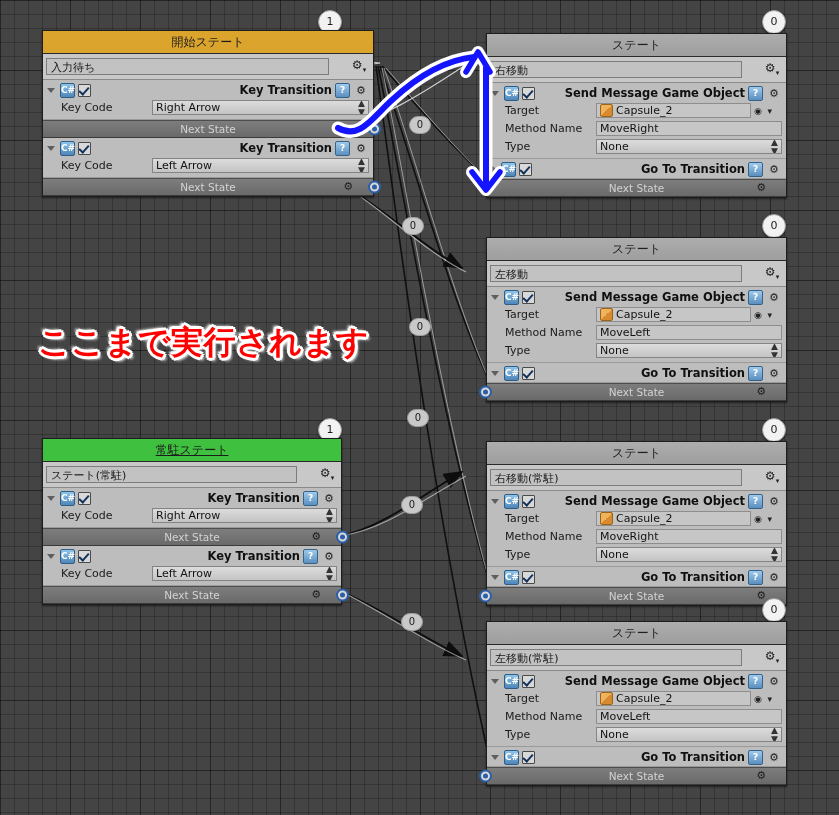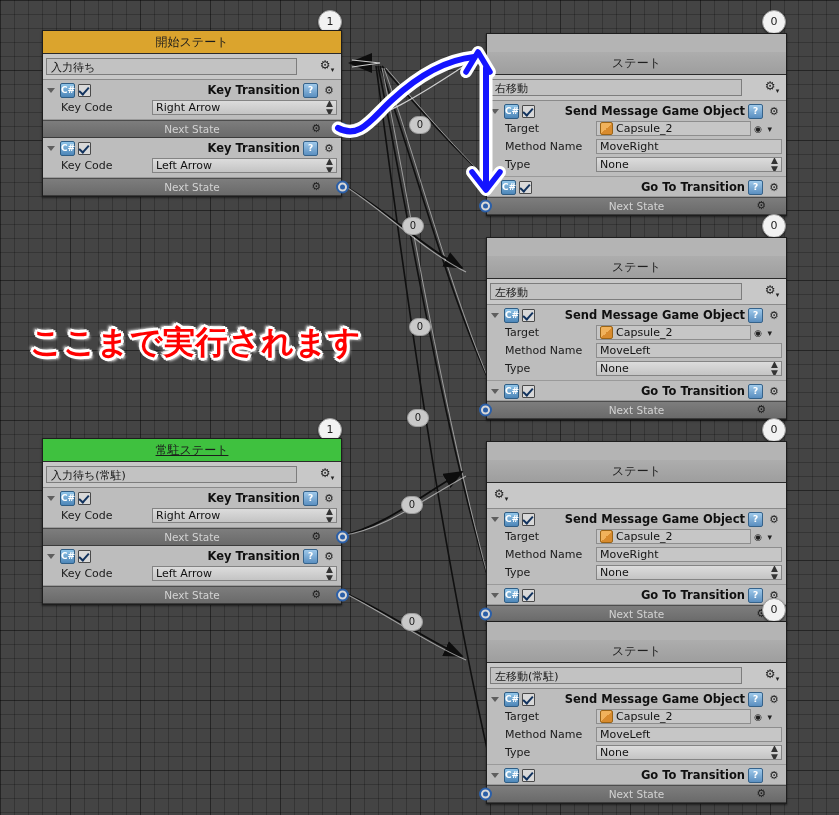--- a/index.html
+++ b/index.html
@@ -31,21 +31,21 @@
     background:#b4b4b4;
     box-shadow:0 1px 2px rgba(0,0,0,.55);
   }
   .node-head{
     height:22px;line-height:22px;text-align:center;
     font-size:12px;color:#1c1c1c;
     border-bottom:1px solid #2a2a2a;
     font-family:"DejaVu Sans","Liberation Sans",sans-serif;
   }
   .head-orange{background:#dba42d;}
-  .head-grey{background:linear-gradient(#adadad,#9e9e9e);color:#1f1f1f;margin-top:18px;}
+  .head-grey{background:linear-gradient(#adadad,#9e9e9e);color:#1f1f1f;}
   .head-green{background:#3fc13f;text-decoration:underline;}
 
   .namerow{
     height:25px;display:flex;align-items:center;
     background:#c8c8c8;
     padding:0 3px;
     border-bottom:1px solid #8a8a8a;
     gap:19px;
   }
   .namefield{
@@ -149,21 +149,21 @@
     position:absolute;left:30px;top:253px;
     font-family:"DejaVu Sans","Liberation Sans",sans-serif;
     font-size:32px;font-weight:bold;color:#ff0000;
     line-height:1.12;letter-spacing:.5px;
     text-shadow:
       -2px -2px 0 #fff, 2px -2px 0 #fff, -2px 2px 0 #fff, 2px 2px 0 #fff,
       -3px 0 0 #fff, 3px 0 0 #fff, 0 -3px 0 #fff, 0 3px 0 #fff,
       -3px -3px 3px #fff, 3px 3px 3px #fff;
     white-space:pre;
   }
-  #annot .l2{display:block;}
+  #annot .l2{display:block;padding-left:8px;}
 </style>
 </head>
 <body>
 
 <div id="canvas"></div>
 
 <svg id="wires" viewBox="0 0 839 815">
   <defs>
     <marker id="ah" markerWidth="11" markerHeight="9" refX="10" refY="4.5" orient="auto">
       <path d="M0,0 L11,4.5 L0,9 Z" fill="#0d0d0d"></path>
@@ -195,21 +195,21 @@
   <path d="M340,536 C384,530 424,499 466,476" stroke="#cfcfcf" stroke-width="1.1" fill="none" opacity=".7"></path>
 
   <path d="M340,591 C382,608 422,638 462,656" stroke="#0d0d0d" stroke-width="1.8" fill="none" marker-end="url(#ah)"></path>
   <path d="M340,591 C384,612 424,642 466,660" stroke="#cfcfcf" stroke-width="1.1" fill="none" opacity=".7"></path>
 
   <path d="M452,63 L466,63" stroke="#0d0d0d" stroke-width="2" fill="none" marker-end="url(#ah)" opacity="0"></path>
 </svg>
 
 <div class="badge" style="left:318px;top:10px;">1</div>
 
-<div class="node" style="left:42px;top:30px;width:300px;">
+<div class="node" style="left:42px;top:30px;width:332px;">
   <div class="node-head head-orange">開始ステート</div>
 
   <div class="namerow">
     <div class="namefield">入力待ち</div>
     <div class="gear">⚙<sub style="font-size:7px">▾</sub></div>
   </div>
 
   <div class="comprow">
     <div class="comptitle">
       <span class="tri down"></span>
@@ -256,21 +256,21 @@
     <span class="outdot inner"></span>
   </div>
 </div>
 
 <div class="badge" style="left:318px;top:418px;">1</div>
 
 <div class="node" style="left:42px;top:438px;width:300px;">
   <div class="node-head head-green">常駐ステート</div>
 
   <div class="namerow">
-    <div class="namefield">入力待ち(常駐)</div>
+    <div class="namefield">ステート(常駐)</div>
     <div class="gear">⚙<sub style="font-size:7px">▾</sub></div>
   </div>
 
   <div class="comprow">
     <div class="comptitle">
       <span class="tri down"></span>
       <span class="cs-icon">C#</span>
       <span class="chk"></span>
       <span class="label">Key Transition</span>
       <span class="help-icon">?</span>
@@ -424,20 +424,21 @@
     <span class="ns-gear">⚙</span>
     <span class="outdot inner left"></span>
   </div>
 </div>
 
 <div class="badge" style="left:762px;top:418px;">0</div>
 
 <div class="node" style="left:486px;top:441px;width:301px;">
   <div class="node-head head-grey">ステート</div>
   <div class="namerow">
+    <div class="namefield">右移動(常駐)</div>
     <div class="gear">⚙<sub style="font-size:7px">▾</sub></div>
   </div>
 
   <div class="comprow">
     <div class="comptitle">
       <span class="tri down"></span>
       <span class="cs-icon">C#</span>
       <span class="chk"></span>
       <span class="label">Send Message Game Object</span>
       <span class="help-icon">?</span>

